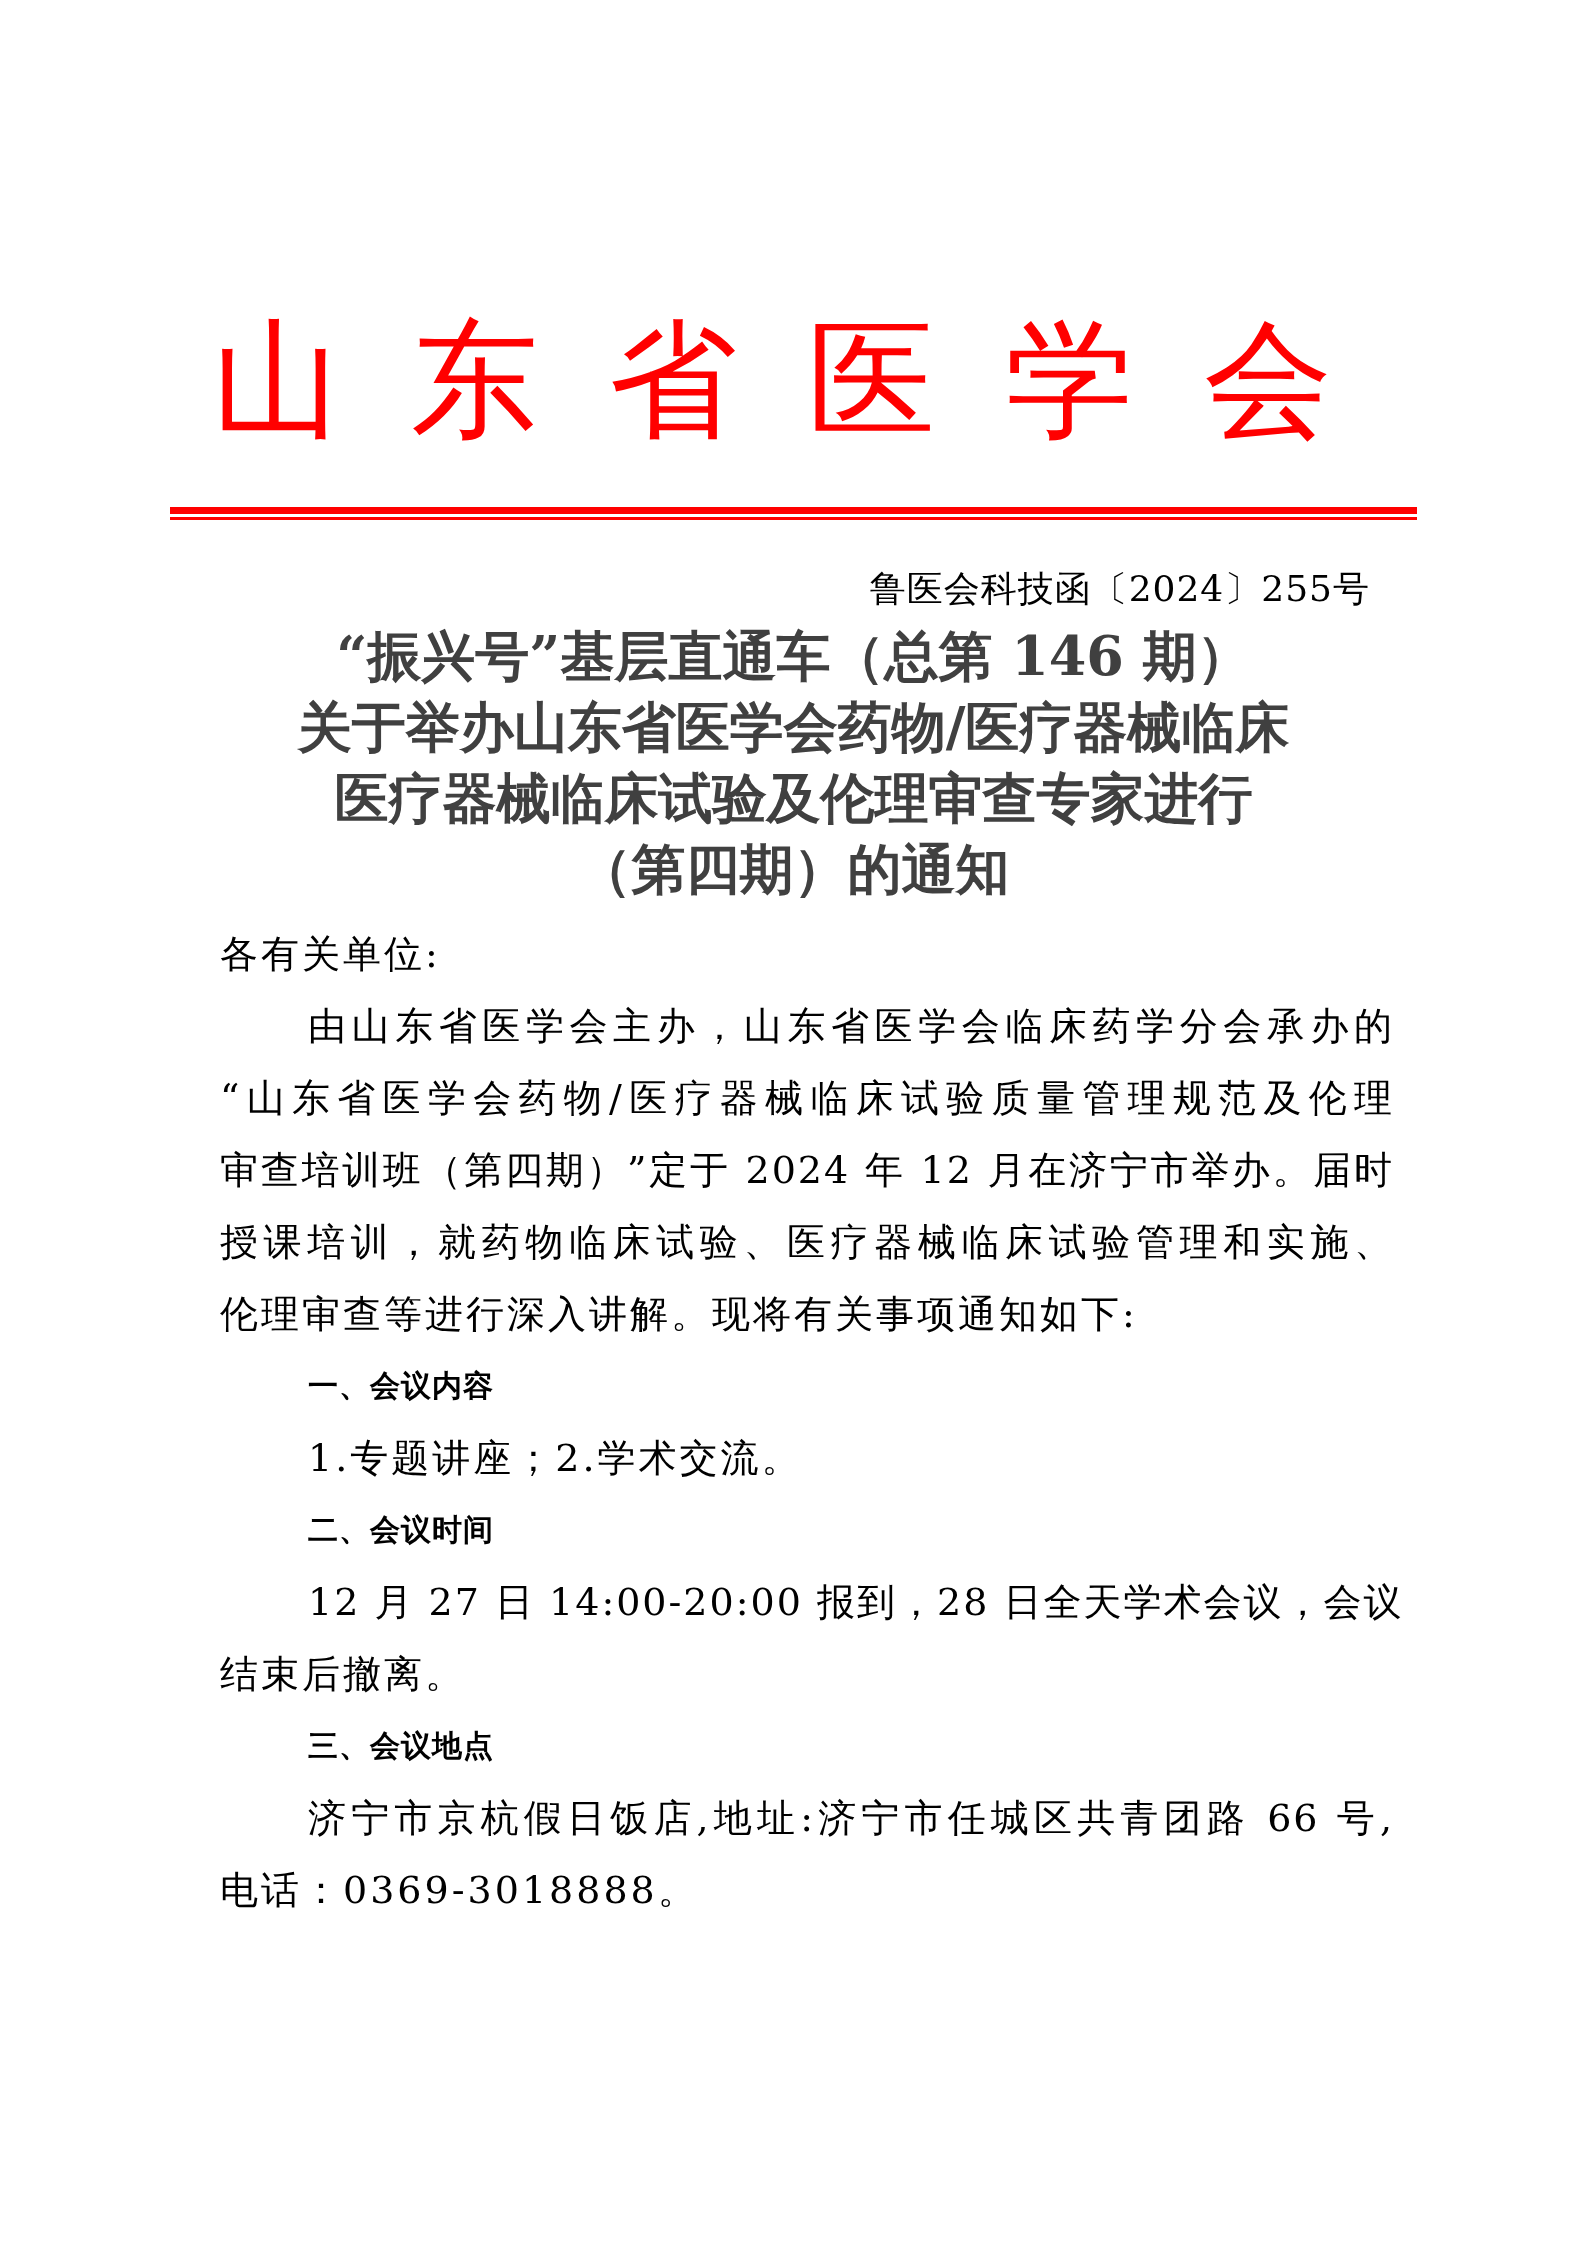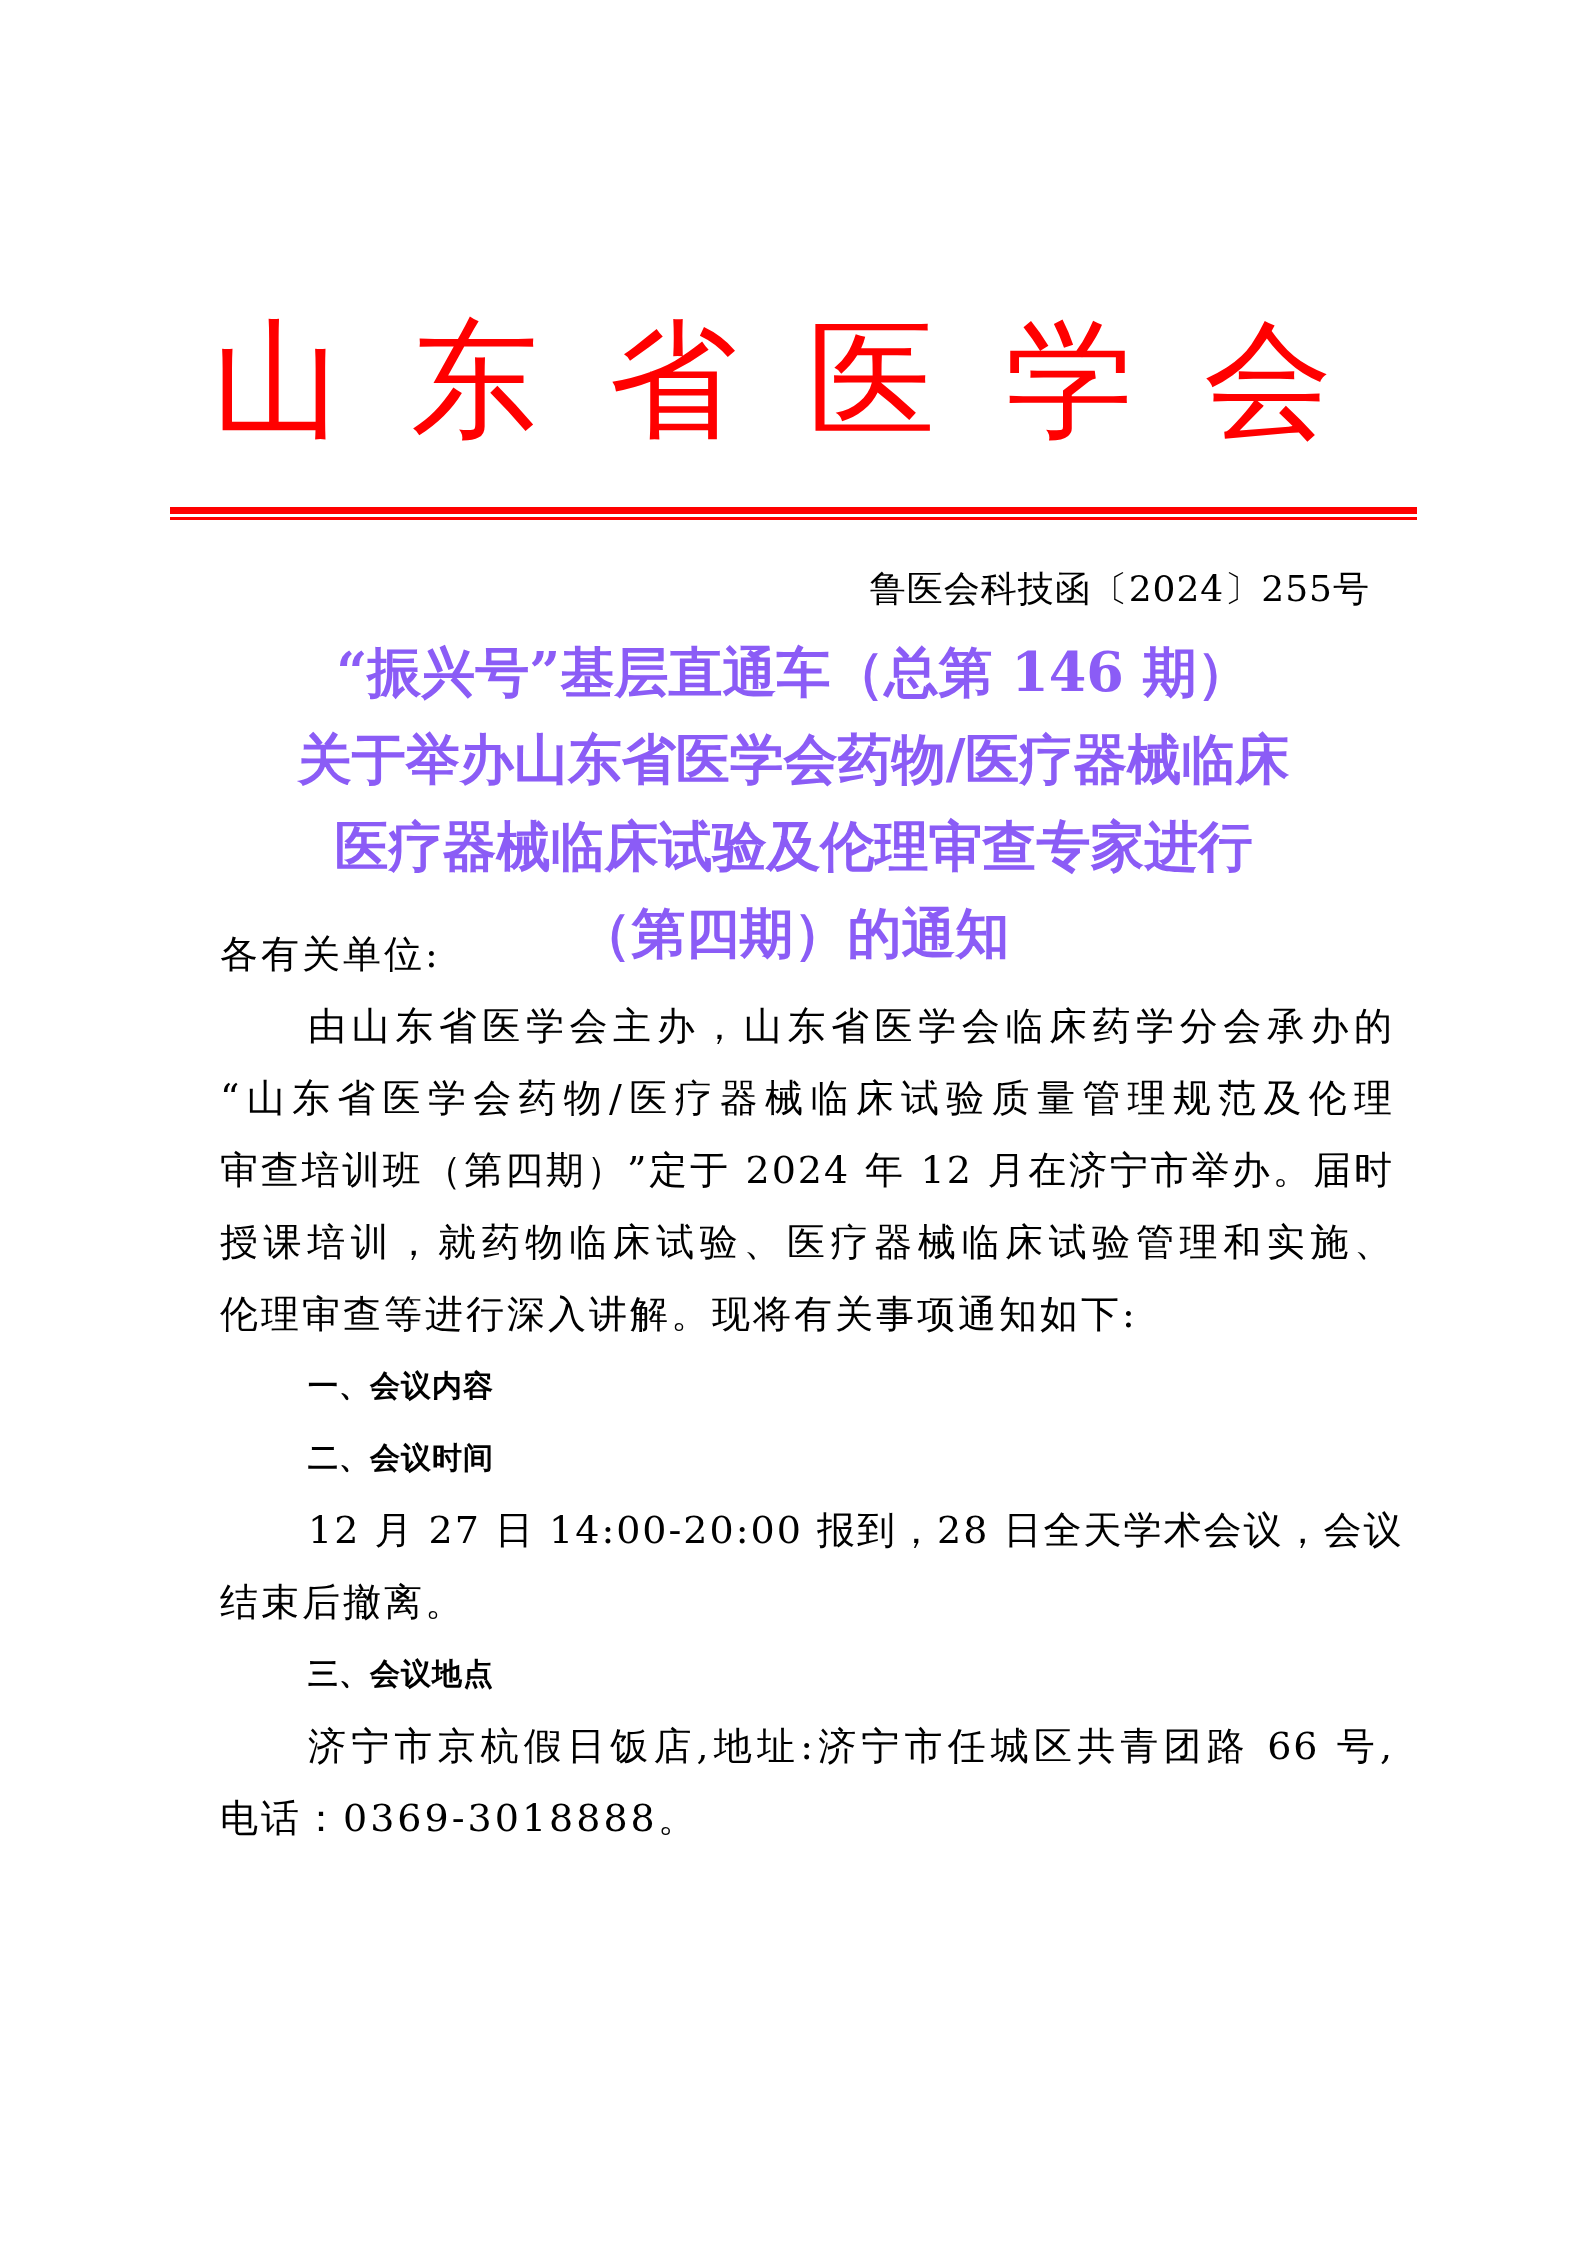--- a/index.html
+++ b/index.html
@@ -20,21 +20,21 @@
   .doc-number {
     position: absolute; right: 218px; top: 540px; height: 50px; line-height: 50px;
     font-family: "DejaVu Serif", "Liberation Serif", serif;
     font-size: 36px; color: #000; letter-spacing: 1px; white-space: nowrap; margin-top: 24px;
   }
 
   .title { position: absolute; left: 170px; top: 625px; width: 1247px; }
   .title .tline {
     display: block; text-align: center; height: 71px; line-height: 62px;
     font-family: "DejaVu Serif", "Liberation Serif", serif;
-    font-weight: bold; font-size: 54px; color: #8b5cf6; white-space: nowrap; margin-top: 16px;
+    font-weight: bold; font-size: 54px; color: #404040; white-space: nowrap;
   }
 
   .body { position: absolute; left: 220px; top: 918px; width: 1174px; }
   .line {
     display: block; height: 72px; line-height: 72px; white-space: nowrap;
     font-family: "DejaVu Serif", "Liberation Serif", serif;
     font-size: 38px; color: #000; overflow: visible;
   }
   .line.full { text-align: justify; text-align-last: justify; letter-spacing: 2px; }
   .line.indent { padding-left: 88px; }
@@ -73,20 +73,21 @@
   <div class="body">
     <span class="line partial">各有关单位:</span>
 
     <span class="line full indent">由山东省医学会主办，山东省医学会临床药学分会承办的</span>
     <span class="line full">“山东省医学会药物/医疗器械临床试验质量管理规范及伦理</span>
     <span class="line full">审查培训班（第四期）”定于 2024 年 12 月在济宁市举办。届时</span>
     <span class="line full">授课培训，就药物临床试验、医疗器械临床试验管理和实施、</span>
     <span class="line partial">伦理审查等进行深入讲解。现将有关事项通知如下:</span>
 
     <span class="line heading">一、会议内容</span>
+    <span class="line partial indent">1.专题讲座；2.学术交流。</span>
 
     <span class="line heading">二、会议时间</span>
     <span class="line full indent">12 月 27 日 14:00-20:00 报到，28 日全天学术会议，会议</span>
     <span class="line partial">结束后撤离。</span>
 
     <span class="line heading">三、会议地点</span>
     <span class="line full indent">济宁市京杭假日饭店,地址:济宁市任城区共青团路 66 号,</span>
     <span class="line partial">电话：0369-3018888。</span>
   </div>
 

